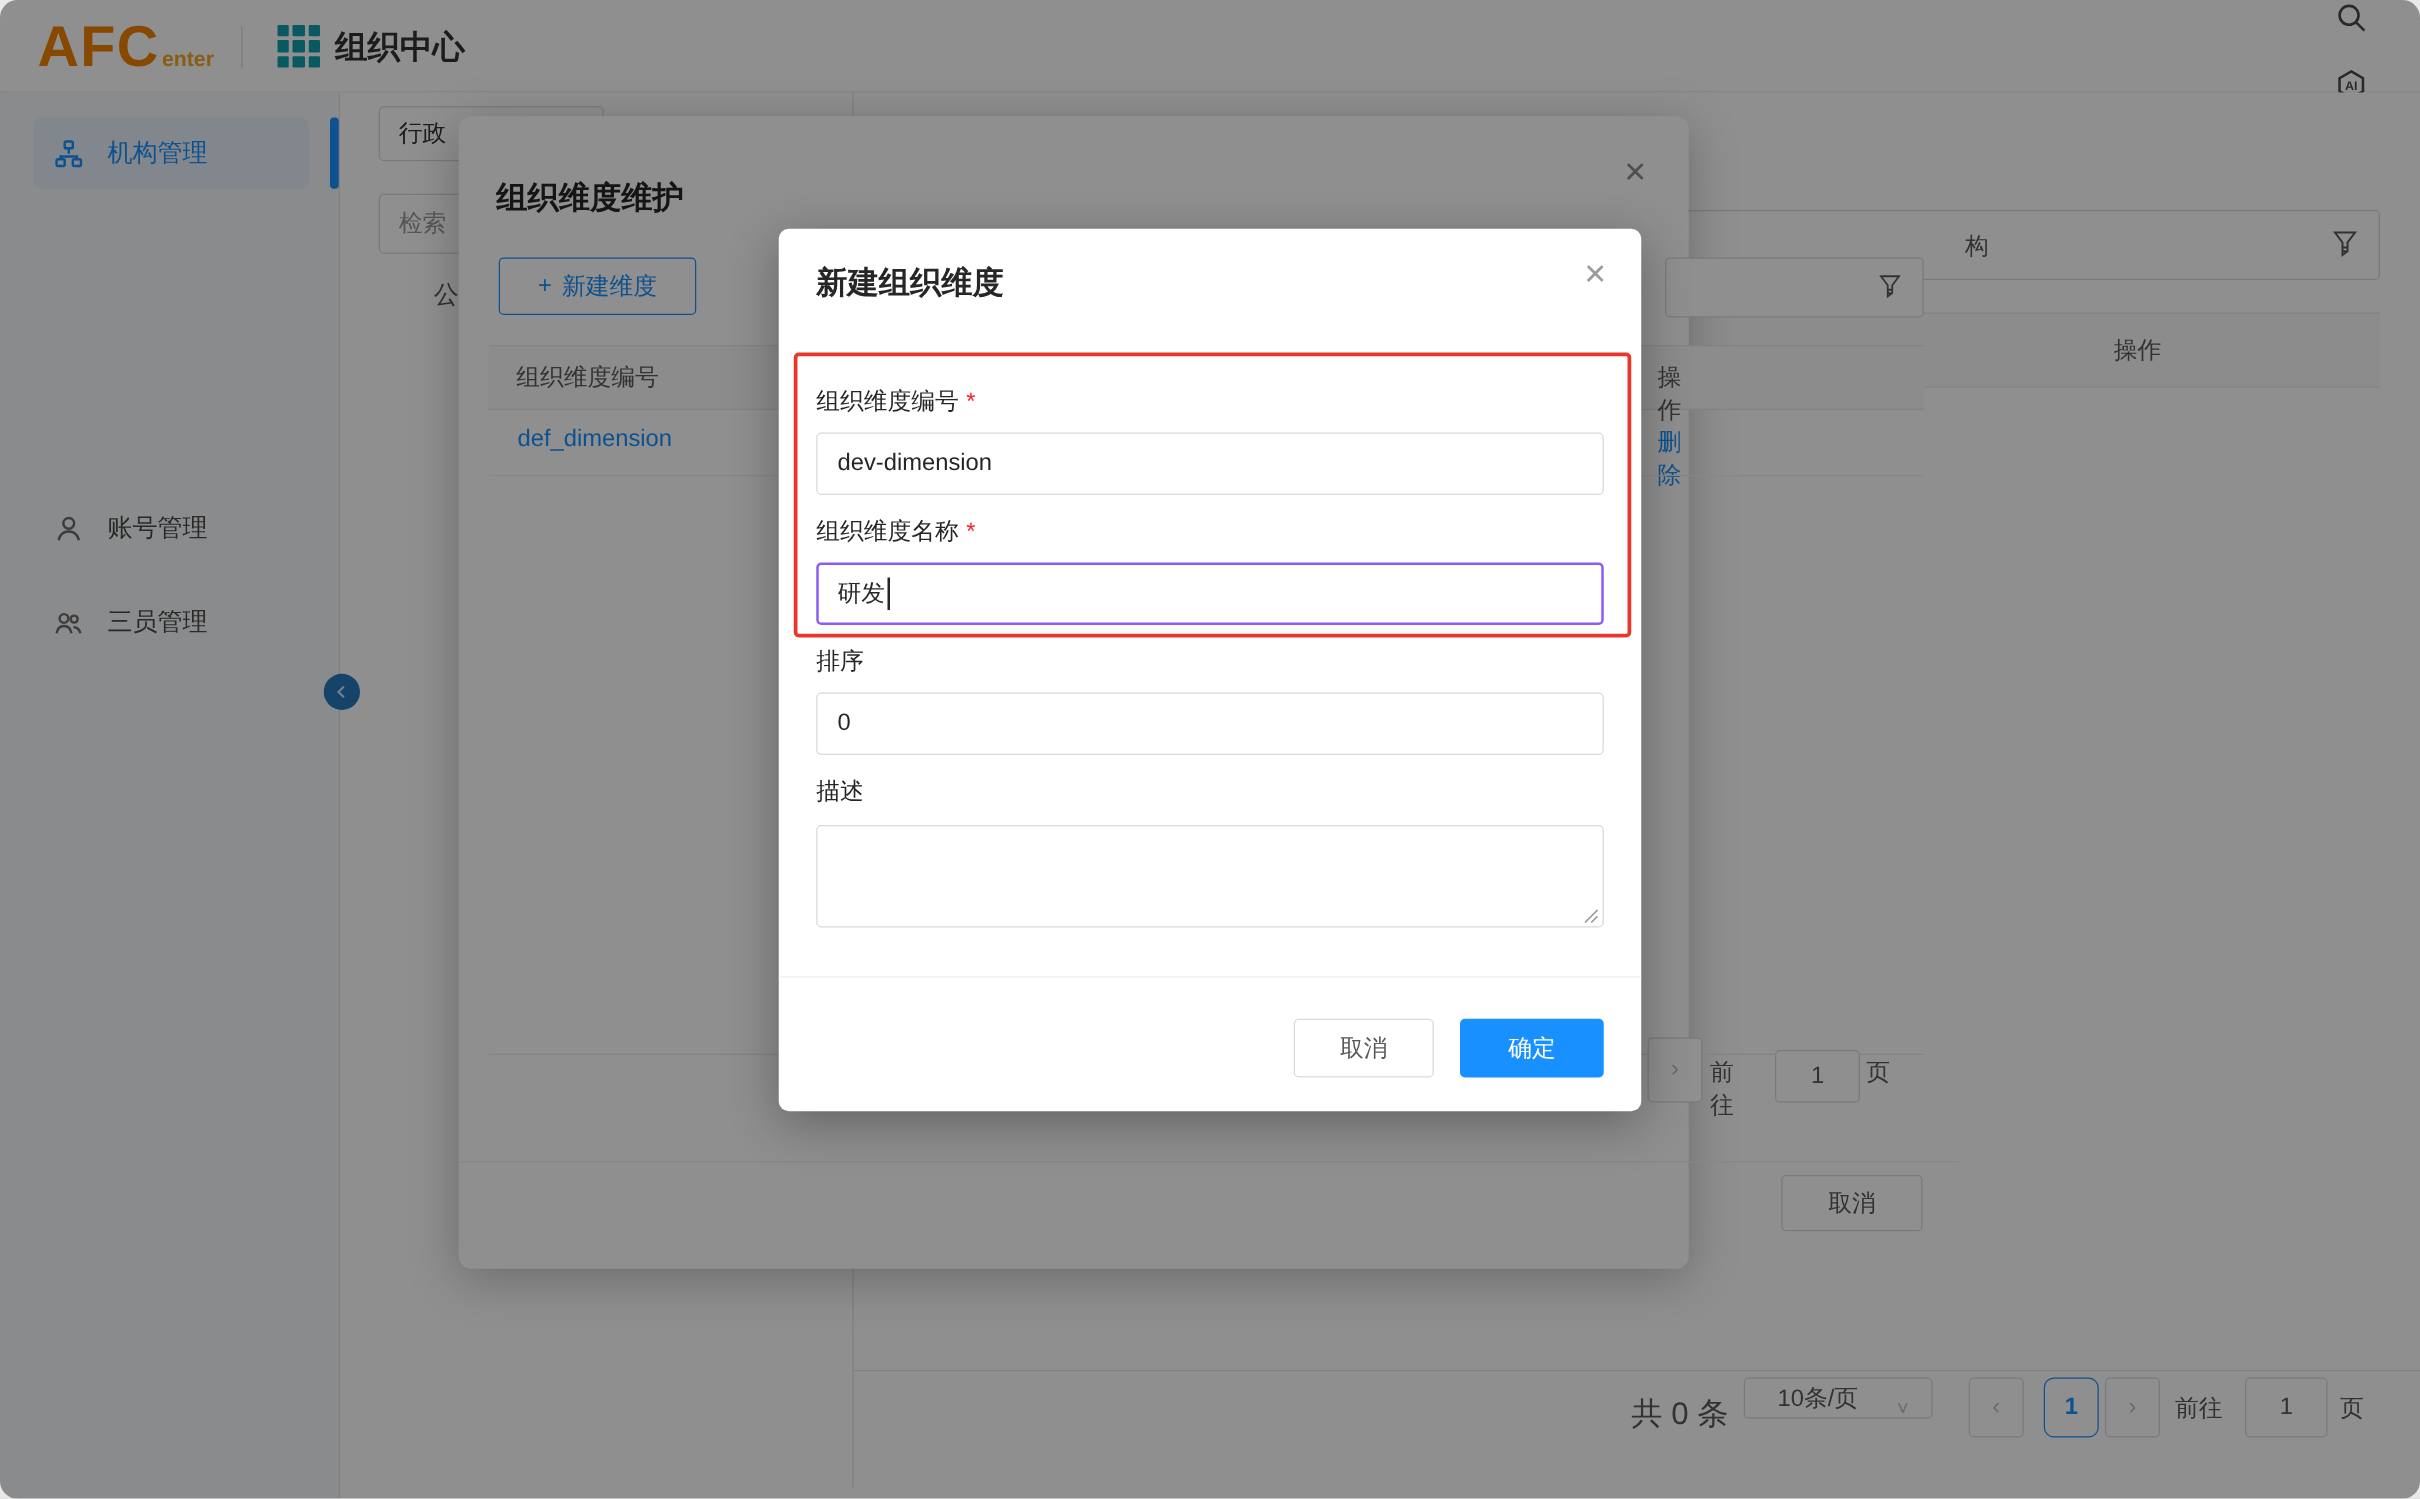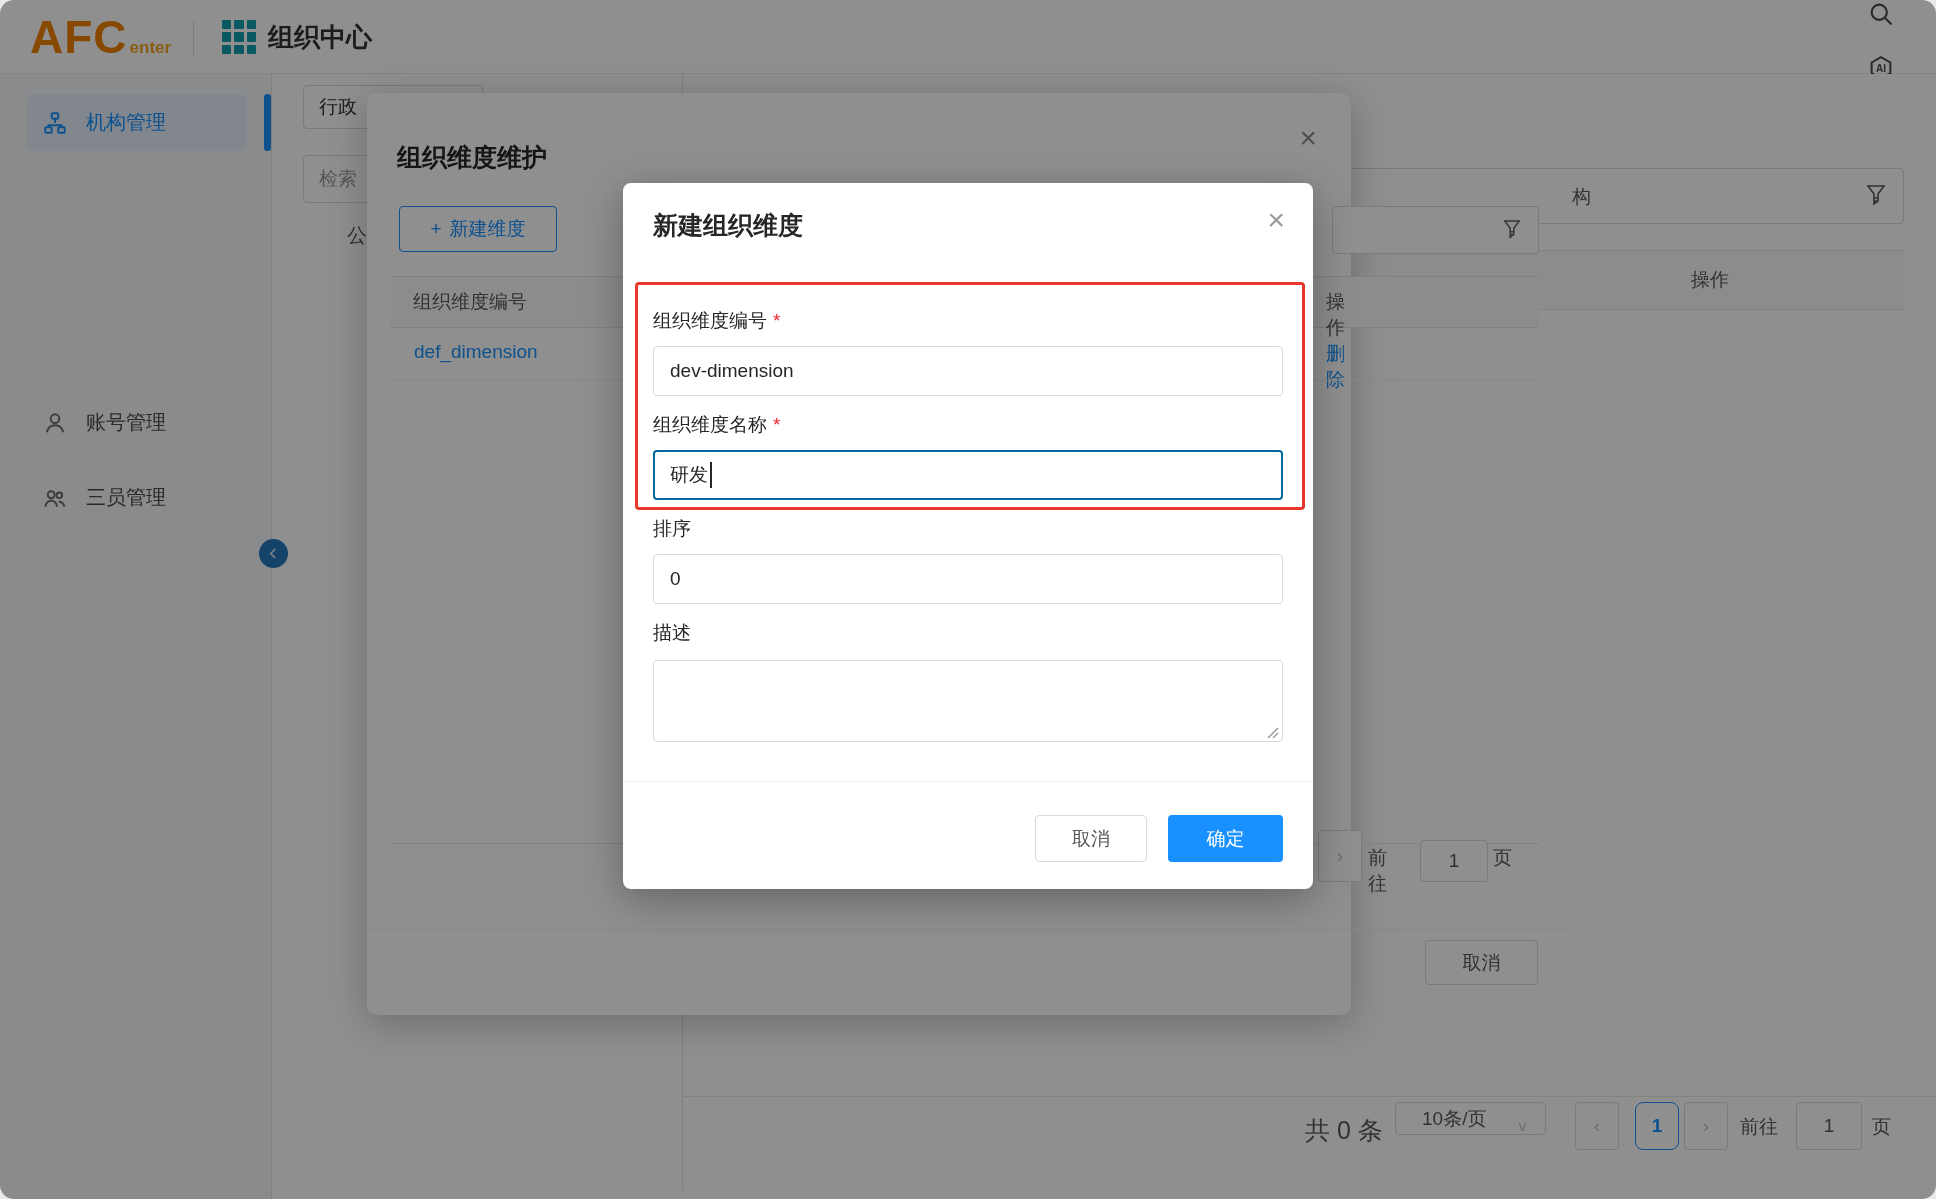--- a/index.html
+++ b/index.html
@@ -92,21 +92,21 @@
 
   
   .dialog { position:absolute; left:623px; top:183px; width:690px; height:706px; background:#fff; border-radius:8px;
             box-shadow:0 10px 40px rgba(0,0,0,.3); z-index:5; }
   .dlg-title { position:absolute; left:30px; top:26px; font-size:25px; font-weight:600; color:#262626; }
   .dlg-close { position:absolute; right:28px; top:22px; font-size:30px; color:#999; line-height:30px; }
   .dlg-label { position:absolute; left:30px; font-size:19px; color:#262626; }
   .req { color:#f5222d; margin-left:6px; }
   .dlg-input { position:absolute; left:30px; width:630px; height:50px; border:1px solid #d9d9d9; border-radius:4px;
                font-size:19px; color:#262626; padding:0 16px; font-family:"Liberation Sans","DejaVu Sans",sans-serif; outline:none; background:#fff; }
-  .dlg-input-focus { position:absolute; left:30px; width:630px; height:50px; border:2px solid #0369a1; border-radius:4px;
+  .dlg-input-focus { position:absolute; left:30px; width:630px; height:50px; border:2px solid #8b5cf6; border-radius:4px;
                      background:#fff; display:flex; align-items:center; padding:0 15px; font-size:19px; color:#262626; }
   .caret { display:inline-block; width:2px; height:26px; background:#262626; margin-left:2px; animation:blink 1s steps(1) infinite; }
   @keyframes blink { 50% { opacity:0; } }
   .dlg-textarea { position:absolute; left:30px; top:477px; width:630px; height:82px; border:1px solid #d9d9d9; border-radius:4px;
                   resize:none; outline:none; background:#fff; }
   .resize-handle { position:absolute; left:642px; top:542px; width:14px; height:14px; color:#999; }
   .dlg-footer-divider { position:absolute; left:0; top:598px; width:690px; height:1px; background:#f0f0f0; }
   .dlg-btn-cancel { position:absolute; left:412px; top:632px; width:112px; height:47px; border:1px solid #d9d9d9; border-radius:4px;
                     background:#fff; font-size:19px; color:#595959; display:flex; align-items:center; justify-content:center; }
   .dlg-btn-ok { position:absolute; left:545px; top:632px; width:115px; height:47px; border:none; border-radius:4px;

